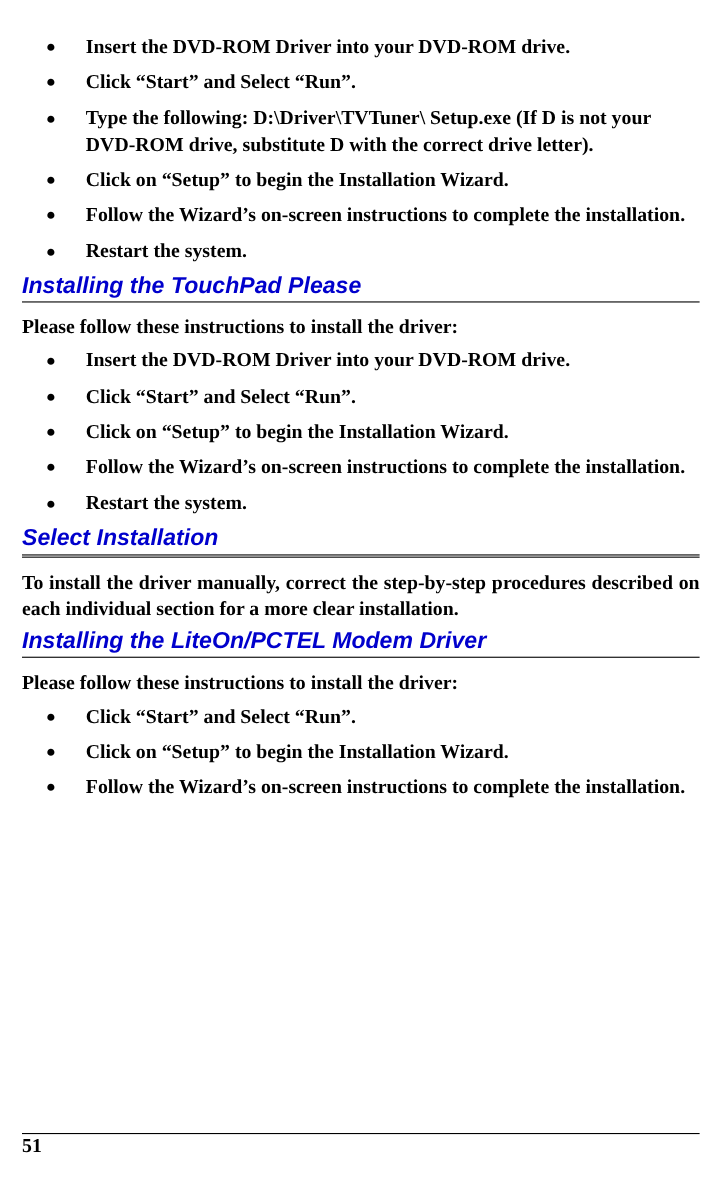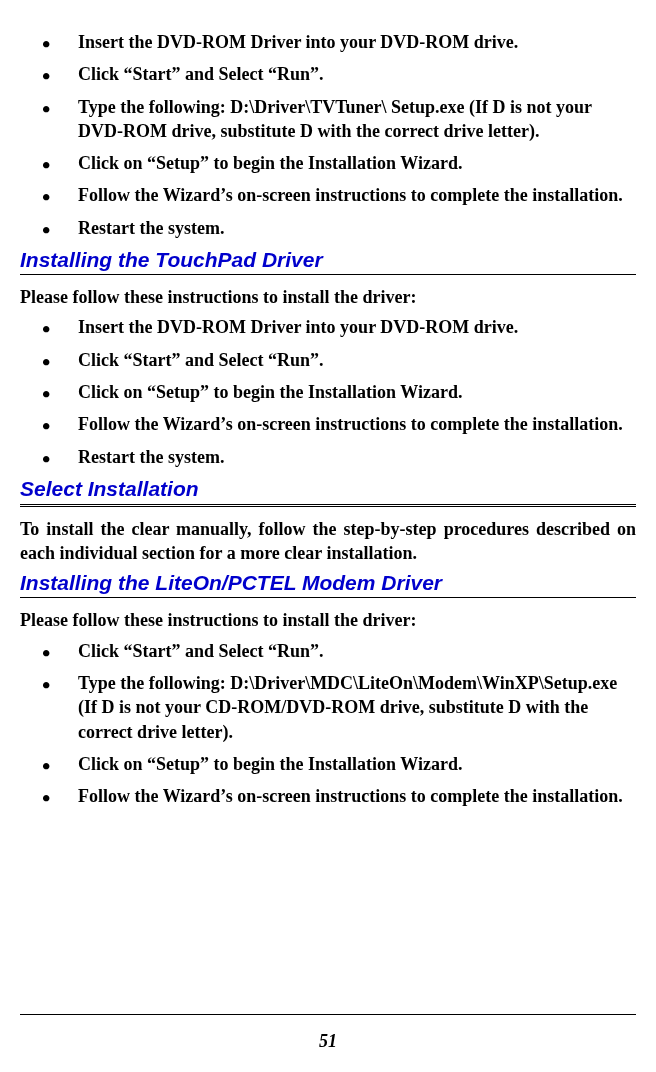--- a/index.html
+++ b/index.html
@@ -56,54 +56,52 @@
     }
     .intro.justify {
       text-align: justify;
     }
     .footer {
       position: absolute;
       bottom: 20px;
       left: 20px;
       right: 20px;
       border-top: 1px solid #000;
-      padding-top: 16px;
-      text-align: center;
+      padding-top: 0;
+      text-align: left;
       font-weight: bold;
-      font-style: italic;
       font-size: 18px;
     }
   </style>
 </head>
 <body>
 
 <ul>
   <li>Insert the DVD-ROM Driver into your DVD-ROM drive.</li>
   <li>Click “Start” and Select “Run”.</li>
   <li>Type the following: D:\Driver\TVTuner\ Setup.exe (If D is not your DVD-ROM drive, substitute D with the correct drive letter).</li>
   <li>Click on “Setup” to begin the Installation Wizard.</li>
   <li>Follow the Wizard’s on-screen instructions to complete the installation.</li>
   <li>Restart the system.</li>
 </ul>
 
-<div class="heading">Installing the TouchPad Driver</div>
+<div class="heading">Installing the TouchPad Please</div>
 <p class="intro">Please follow these instructions to install the driver:</p>
 <ul>
   <li>Insert the DVD-ROM Driver into your DVD-ROM drive.</li>
   <li>Click “Start” and Select “Run”.</li>
   <li>Click on “Setup” to begin the Installation Wizard.</li>
   <li>Follow the Wizard’s on-screen instructions to complete the installation.</li>
   <li>Restart the system.</li>
 </ul>
 
 <div class="heading double-rule">Select Installation</div>
-<p class="intro justify">To install the clear manually, follow the step-by-step procedures described on each individual section for a more clear installation.</p>
+<p class="intro justify">To install the driver manually, correct the step-by-step procedures described on each individual section for a more clear installation.</p>
 
 <div class="heading">Installing the LiteOn/PCTEL Modem Driver</div>
 <p class="intro">Please follow these instructions to install the driver:</p>
 <ul>
   <li>Click “Start” and Select “Run”.</li>
-  <li>Type the following: D:\Driver\MDC\LiteOn\Modem\WinXP\Setup.exe (If D is not your CD-ROM/DVD-ROM drive, substitute D with the correct drive letter).</li>
   <li>Click on “Setup” to begin the Installation Wizard.</li>
   <li>Follow the Wizard’s on-screen instructions to complete the installation.</li>
 </ul>
 
 <div class="footer">51</div>
 
 </body></html>

